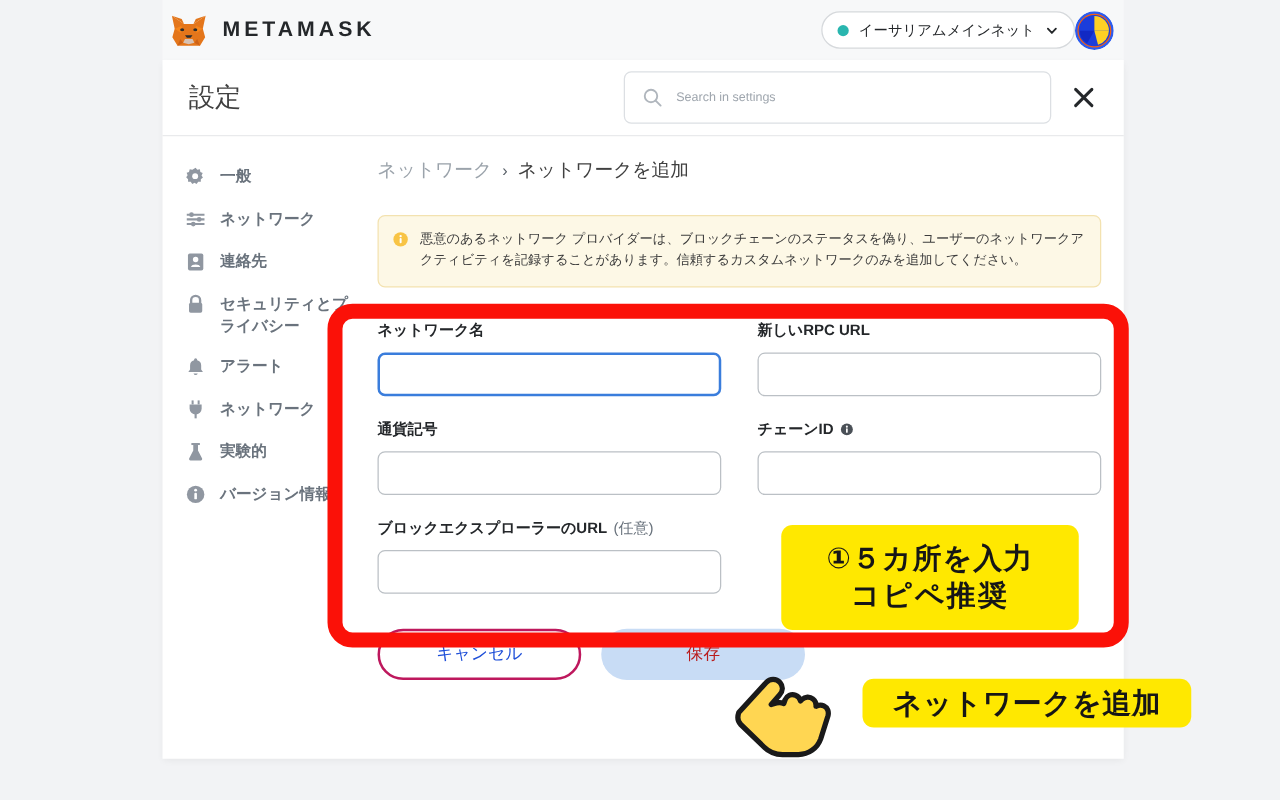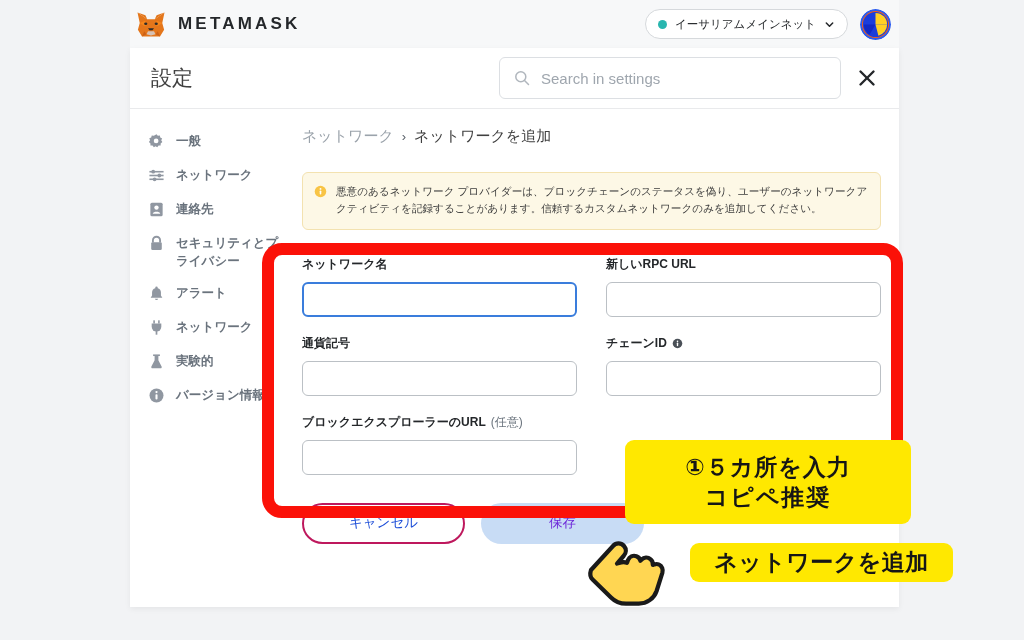--- a/index.html
+++ b/index.html
@@ -17,21 +17,21 @@
     background: #f7f8f9;
     display: flex; align-items: center; justify-content: space-between;
     padding: 0 6px 0 4px;
   }
   .brand { display: flex; align-items: center; gap: 12px; padding-left: 2px; }
   .fox { width: 30px; height: 27px; display: block; }
   .brand-text {
     font-size: 17px; letter-spacing: 3.2px; font-weight: 700;
     color: #24272a;
   }
-  .appbar-right { display: flex; align-items: center; gap: 12px; padding-right: 2px; }
+  .appbar-right { display: flex; align-items: center; padding-right: 2px; }
   .network-pill {
     display: flex; align-items: center; gap: 8px;
     border: 1px solid #d6d9dc; border-radius: 20px;
     background: #ffffff;
     height: 30px; padding: 0 12px;
   }
   .net-dot { width: 9px; height: 9px; border-radius: 50%; background: #29b6af; flex: none; }
   .net-name { font-size: 11.5px; color: #24272a; white-space: nowrap; }
   .chev { width: 11px; height: 11px; flex: none; }
   .avatar { width: 31px; height: 31px; border-radius: 50%; display: block; }
@@ -49,21 +49,21 @@
   }
   .card-title { font-size: 21px; color: #404040; font-weight: 400; }
   .header-right { display: flex; align-items: center; gap: 16px; }
   .searchbox {
     width: 342px; height: 42px;
     border: 1px solid #dcdfe3; border-radius: 6px;
     display: flex; align-items: center; gap: 11px; padding: 0 14px;
     background: #fff;
   }
   .search-ic { width: 16px; height: 16px; flex: none; }
-  .search-ph { font-size: 15px; color: #9fa6ae; }
+  .search-ph { font-size: 10px; color: #9fa6ae; }
   .close-x { width: 20px; height: 20px; cursor: pointer; }
 
   
   .card-body { display: flex; height: 498px; }
   .sidebar { width: 158px; padding: 16px 0 0 16px; flex: none; }
   .side-item {
     display: flex; align-items: flex-start; gap: 11px;
     padding: 7px 0 7px 2px; min-height: 34px; font-weight: bold;
   }
   .side-ic { width: 17px; height: 17px; flex: none; margin-top: 1px; }
@@ -100,36 +100,36 @@
   }
   .txt.focused { border: 2px solid #3a7ddc; }
 
   .actions { display: flex; gap: 16px; margin-top: 28px; }
   .btn {
     width: 163px; height: 41px; border-radius: 22px; font-size: 13.5px;
     display: flex; align-items: center; justify-content: center;
     font-family: inherit; cursor: pointer;
   }
   .btn-cancel { background: #fff; border: 2px solid #be185d; color: #1d4ed8; }
-  .btn-save { background: #c8dcf5; border: none; color: #6d28d9; cursor: default; }
+  .btn-save { background: #c8dcf5; border: none; color: #b91c1c; cursor: default; }
 
   
   .overlay { position: absolute; inset: 0; pointer-events: none; }
   .red-rect {
     position: absolute; left: 262px; top: 243px; width: 641px; height: 275px;
     border: 12px solid #fb1108; border-radius: 20px;
   }
   .note {
     position: absolute; background: #ffe800; border-radius: 9px;
     font-family: "DejaVu Sans", sans-serif; font-weight: 700; color: #161616;
     display: flex; flex-direction: column; align-items: center; justify-content: center;
   }
   .note-1 {
-    left: 625px; top: 420px; width: 286px; height: 84px;
-    font-size: 23px; line-height: 1.32; letter-spacing: 1px; margin-top: 20px;
+    left: 625px; top: 420px; width: 238px; height: 84px;
+    font-size: 23px; line-height: 1.32; letter-spacing: 1px;
   }
   .note-1 .l2 { letter-spacing: 2px; }
   .note-2 {
     left: 690px; top: 543px; width: 263px; height: 39px;
     font-size: 23px; letter-spacing: .5px;
   }
   .hand { position: absolute; left: 583px; top: 527px; width: 105px; height: 80px; }
 </style>
 </head>
 <body>

